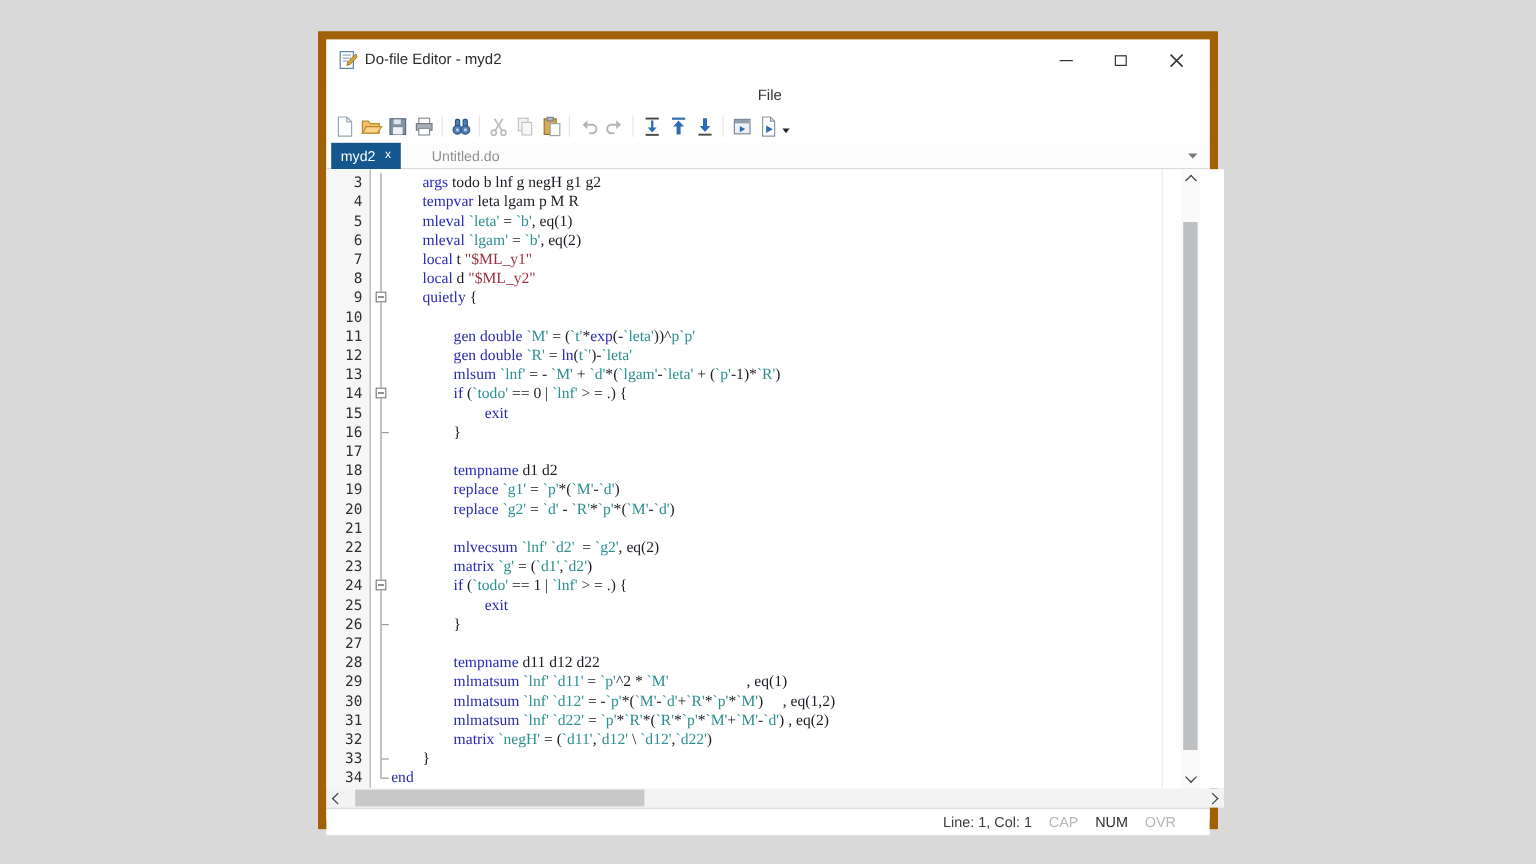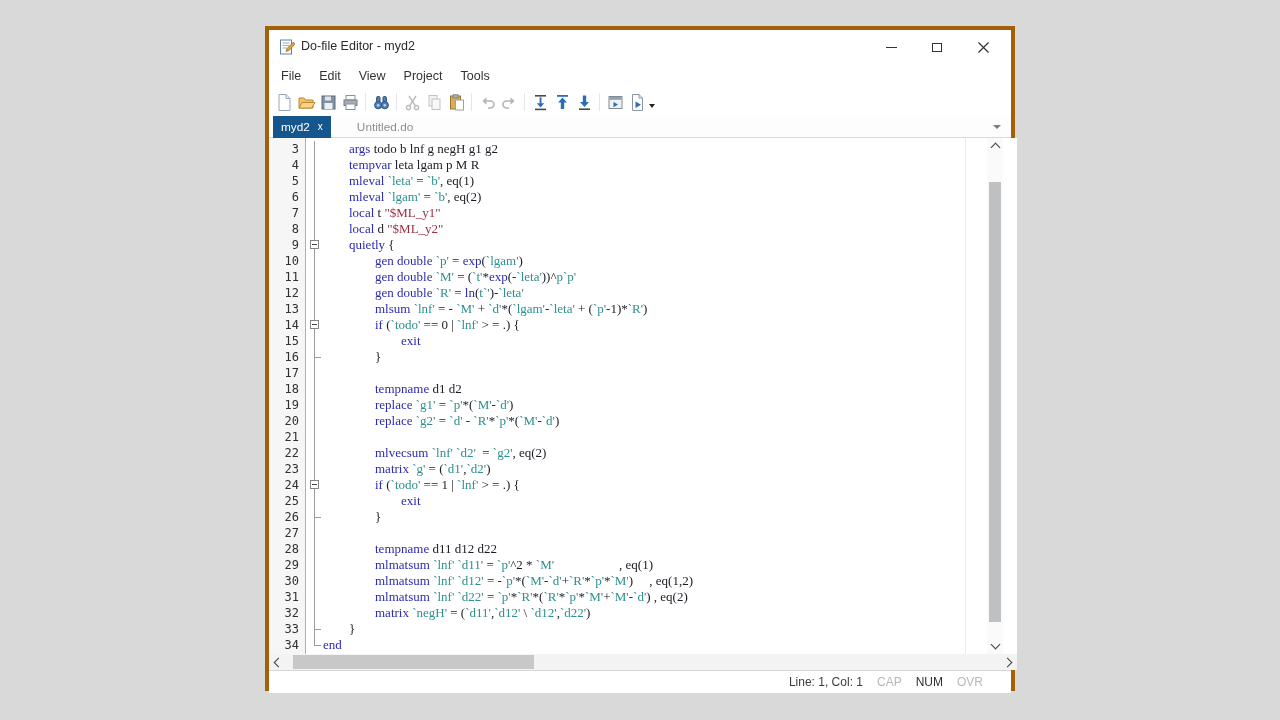--- a/index.html
+++ b/index.html
@@ -1,33 +1,33 @@
 <!DOCTYPE html>
 <html style="--kw: #2b2bb2; --mac: #2f8f8f; --str: #9c2f3f; --txt: #1c1c24;"><head>
 <meta charset="utf-8">
 <style>
   * { margin:0; padding:0; box-sizing:border-box; }
   html,body { width:1280px; height:720px; overflow:hidden; }
   body { background:#d9d9d9; font-family:"Liberation Sans", sans-serif; }
 
   .window { position:absolute; left:265px; top:26px; width:750px; height:665px;
-            background:#ffffff; border:4px solid #a16207; }
+            background:#ffffff; border:7px solid #a16207; }
 
   
   .titlebar { position:absolute; left:0; top:0; width:100%; height:34px; background:#fff; }
   .app-icon { position:absolute; left:10px; top:9px; width:16px; height:16px; }
   .title-text { position:absolute; left:32px; top:9px; font-size:12.5px; color:#2b2b2b; }
   .winbtns { position:absolute; right:5px; top:0; height:34px; display:flex; }
   .winbtn { width:46px; height:34px; display:flex; align-items:center; justify-content:center; }
   .glyph-min { width:11px; height:1px; background:#333; }
   .glyph-max { width:10px; height:9px; border:1px solid #333; }
 
   
   .menubar { position:absolute; left:0; top:34px; width:100%; height:24px; background:#fff;
-             display:flex; align-items:center; padding-left:3px; }
+             display:flex; align-items:center; padding-left:3px;flex-direction:column; }
   .menu-item { padding:0 9px; font-size:12.5px; color:#333; line-height:24px; }
 
   
   .toolbar { position:absolute; left:0; top:58px; width:100%; height:28px; background:#fff;
              display:flex; align-items:center; padding-left:4px; }
   .tbtn { width:22px; height:24px; display:flex; align-items:center; justify-content:center; }
   .tsep { width:1px; height:18px; background:#e6e6e6; margin:0 4px; }
   .tb-caret { width:0; height:0; border-left:3.5px solid transparent; border-right:3.5px solid transparent;
               border-top:4px solid #222; margin:8px 0 0 1px; }
 
@@ -286,21 +286,20 @@
         <div class="crow">
           <span class="ln">9</span>
           <span class="fold box">
             <span class="fbox"></span>
           </span>
           <span class="codeline"><span class="sg-t">        </span><span class="sg-k">quietly</span><span class="sg-t"> {</span></span>
         </div>
         <div class="crow">
           <span class="ln">10</span>
           <span class="fold v"></span>
-          <span class="codeline"><span class="sg-t">                </span><span class="sg-k">gen</span><span class="sg-t"> </span><span class="sg-k">double</span><span class="sg-t"> </span><span class="sg-m">`p'</span><span class="sg-t"> = </span><span class="sg-k">exp</span><span class="sg-t">(</span><span class="sg-m">`lgam'</span><span class="sg-t">)</span></span>
         </div>
         <div class="crow">
           <span class="ln">11</span>
           <span class="fold v"></span>
           <span class="codeline"><span class="sg-t">                </span><span class="sg-k">gen</span><span class="sg-t"> </span><span class="sg-k">double</span><span class="sg-t"> </span><span class="sg-m">`M'</span><span class="sg-t"> = (</span><span class="sg-m">`t'</span><span class="sg-t">*</span><span class="sg-k">exp</span><span class="sg-t">(-</span><span class="sg-m">`leta'</span><span class="sg-t">))^</span><span class="sg-m">p`p'</span></span>
         </div>
         <div class="crow">
           <span class="ln">12</span>
           <span class="fold v"></span>
           <span class="codeline"><span class="sg-t">                </span><span class="sg-k">gen</span><span class="sg-t"> </span><span class="sg-k">double</span><span class="sg-t"> </span><span class="sg-m">`R'</span><span class="sg-t"> = </span><span class="sg-k">ln</span><span class="sg-t">(</span><span class="sg-m">t`'</span><span class="sg-t">)-</span><span class="sg-m">`leta'</span></span>

